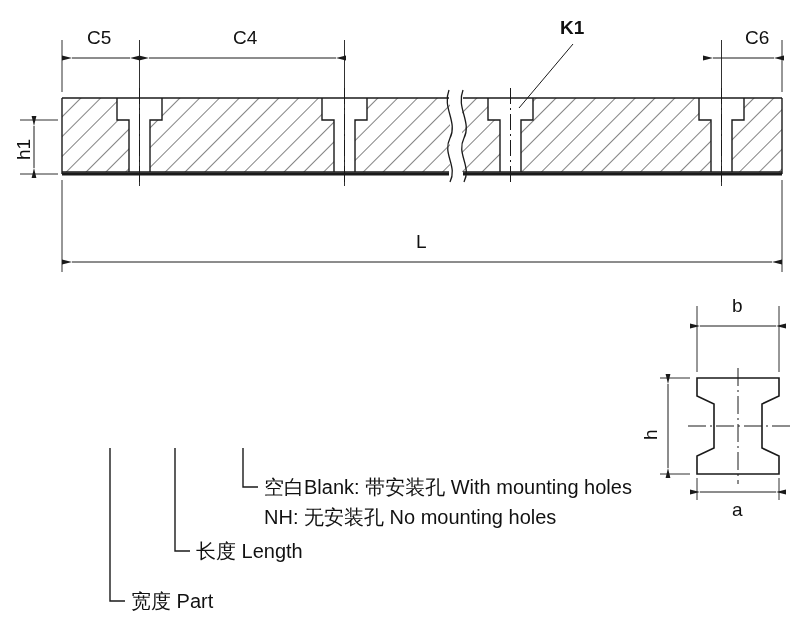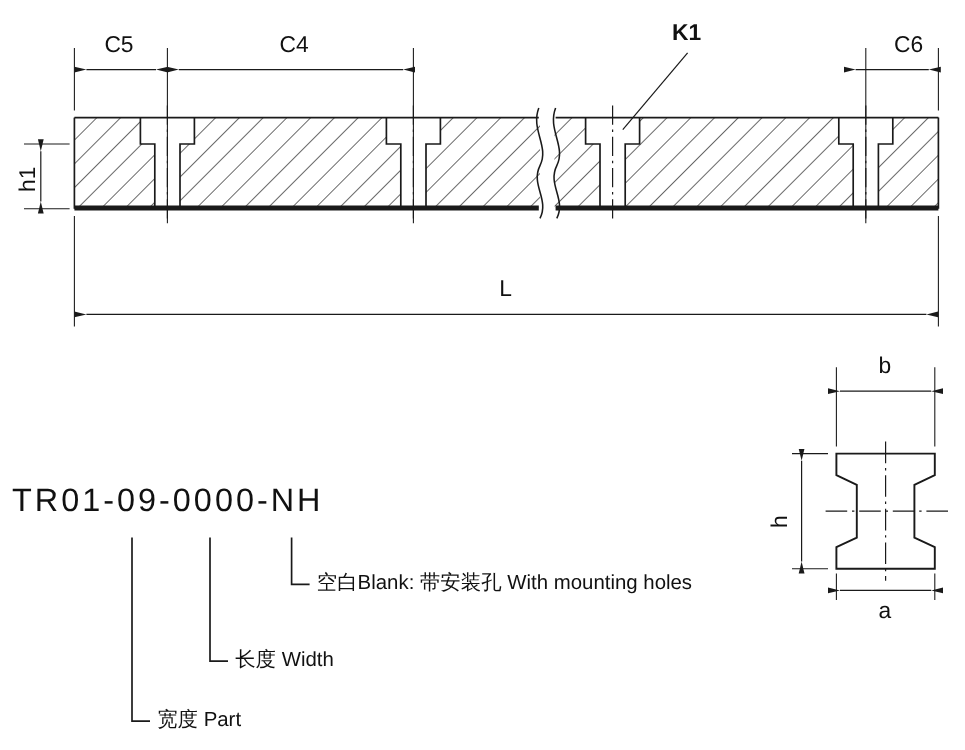--- a/index.html
+++ b/index.html
@@ -39,21 +39,21 @@
   .partno-title {
     font-size: 23px;
     letter-spacing: 0.5px;
   }
   .partno-code {
     font-size: 27px;
     letter-spacing: 2.5px;
     font-family: "Liberation Sans", sans-serif;
   }
   .legend {
-    font-size: 17px;
+    font-size: 20px;
   }
   .rot-h1, .rot-h {
     transform-origin: left top;
   }
 </style>
 </head>
 <body>
 
 <div id="stage">
 
@@ -191,19 +191,19 @@
   <div class="lbl dim-lbl" style="left:560px; top:18px;font-weight:bold;">K1</div>
 
   <div class="lbl dim-lbl rot-h1" style="left:14px; top:160px; transform:rotate(-90deg);">h1</div>
 
   <div class="lbl dim-lbl" style="left:416px; top:232px;">L</div>
 
   <div class="lbl dim-lbl" style="left:732px; top:296px;">b</div>
   <div class="lbl dim-lbl" style="left:732px; top:500px;">a</div>
   <div class="lbl dim-lbl rot-h" style="left:641px; top:440px; transform:rotate(-90deg);">h</div>
 
-  <div class="lbl partno-code" style="left:10px; top:404px;">TR01-09-0000-NH</div>
 
   <div class="lbl legend" style="left:264px; top:477px;">空白Blank: 带安装孔 With mounting holes</div>
-  <div class="lbl legend" style="left:196px; top:541px;">长度 Width</div>
+  <div class="lbl legend" style="left:264px; top:507px;">NH: 无安装孔 No mounting holes</div>
+  <div class="lbl legend" style="left:196px; top:541px;">长度 Length</div>
   <div class="lbl legend" style="left:131px; top:591px;">宽度 Part</div>
 
 </div>
 
 </body></html>

